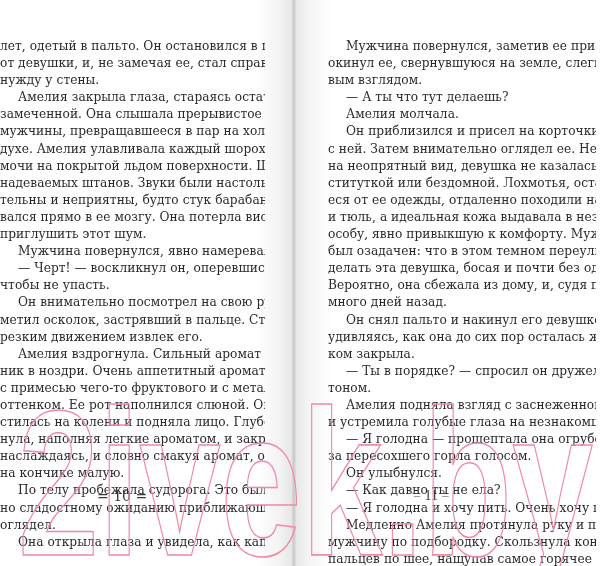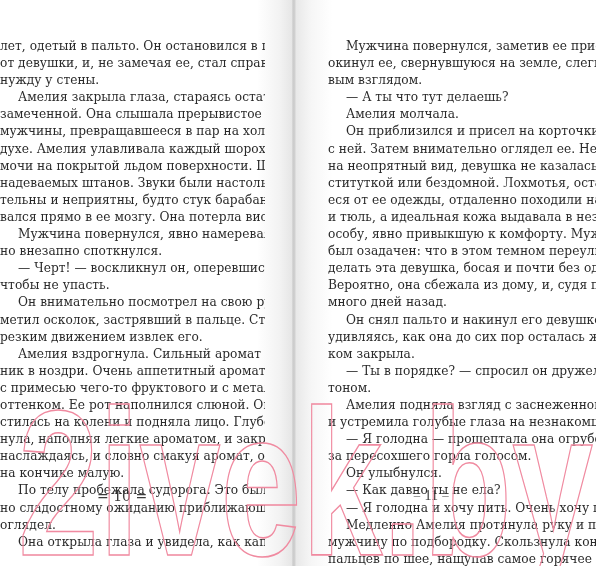--- a/index.html
+++ b/index.html
@@ -58,22 +58,22 @@
         <span class="line">от девушки, и, не замечая ее, стал справлять малую</span>
         <span class="line last">нужду у стены.</span>
         <span class="line indent">Амелия закрыла глаза, стараясь остаться не-</span>
         <span class="line">замеченной. Она слышала прерывистое дыхание</span>
         <span class="line">мужчины, превращавшееся в пар на холодном воз-</span>
         <span class="line">духе. Амелия улавливала каждый шорох. Шипение</span>
         <span class="line">мочи на покрытой льдом поверхности. Шуршание</span>
         <span class="line">надеваемых штанов. Звуки были настолько пронзи-</span>
         <span class="line">тельны и неприятны, будто стук барабанов разда-</span>
         <span class="line">вался прямо в ее мозгу. Она потерла виски, надеясь</span>
+        <span class="line last">приглушить этот шум.</span>
         <span class="line indent">Мужчина повернулся, явно намереваясь уйти,</span>
-        <span class="line last">но внезапно споткнулся.</span>
         <span class="line indent">— Черт! — воскликнул он, оперевшись о стену,</span>
         <span class="line last">чтобы не упасть.</span>
         <span class="line indent">Он внимательно посмотрел на свою руку и за-</span>
         <span class="line">метил осколок, застрявший в пальце. Стиснув зубы,</span>
         <span class="line last">резким движением извлек его.</span>
         <span class="line indent">Амелия вздрогнула. Сильный аромат про-</span>
         <span class="line">ник в ноздри. Очень аппетитный аромат, теплый,</span>
         <span class="line">с примесью чего-то фруктового и с металлическим</span>
         <span class="line">оттенком. Ее рот наполнился слюной. Она опу-</span>
         <span class="line">стилась на колени и подняла лицо. Глубоко вдох-</span>

